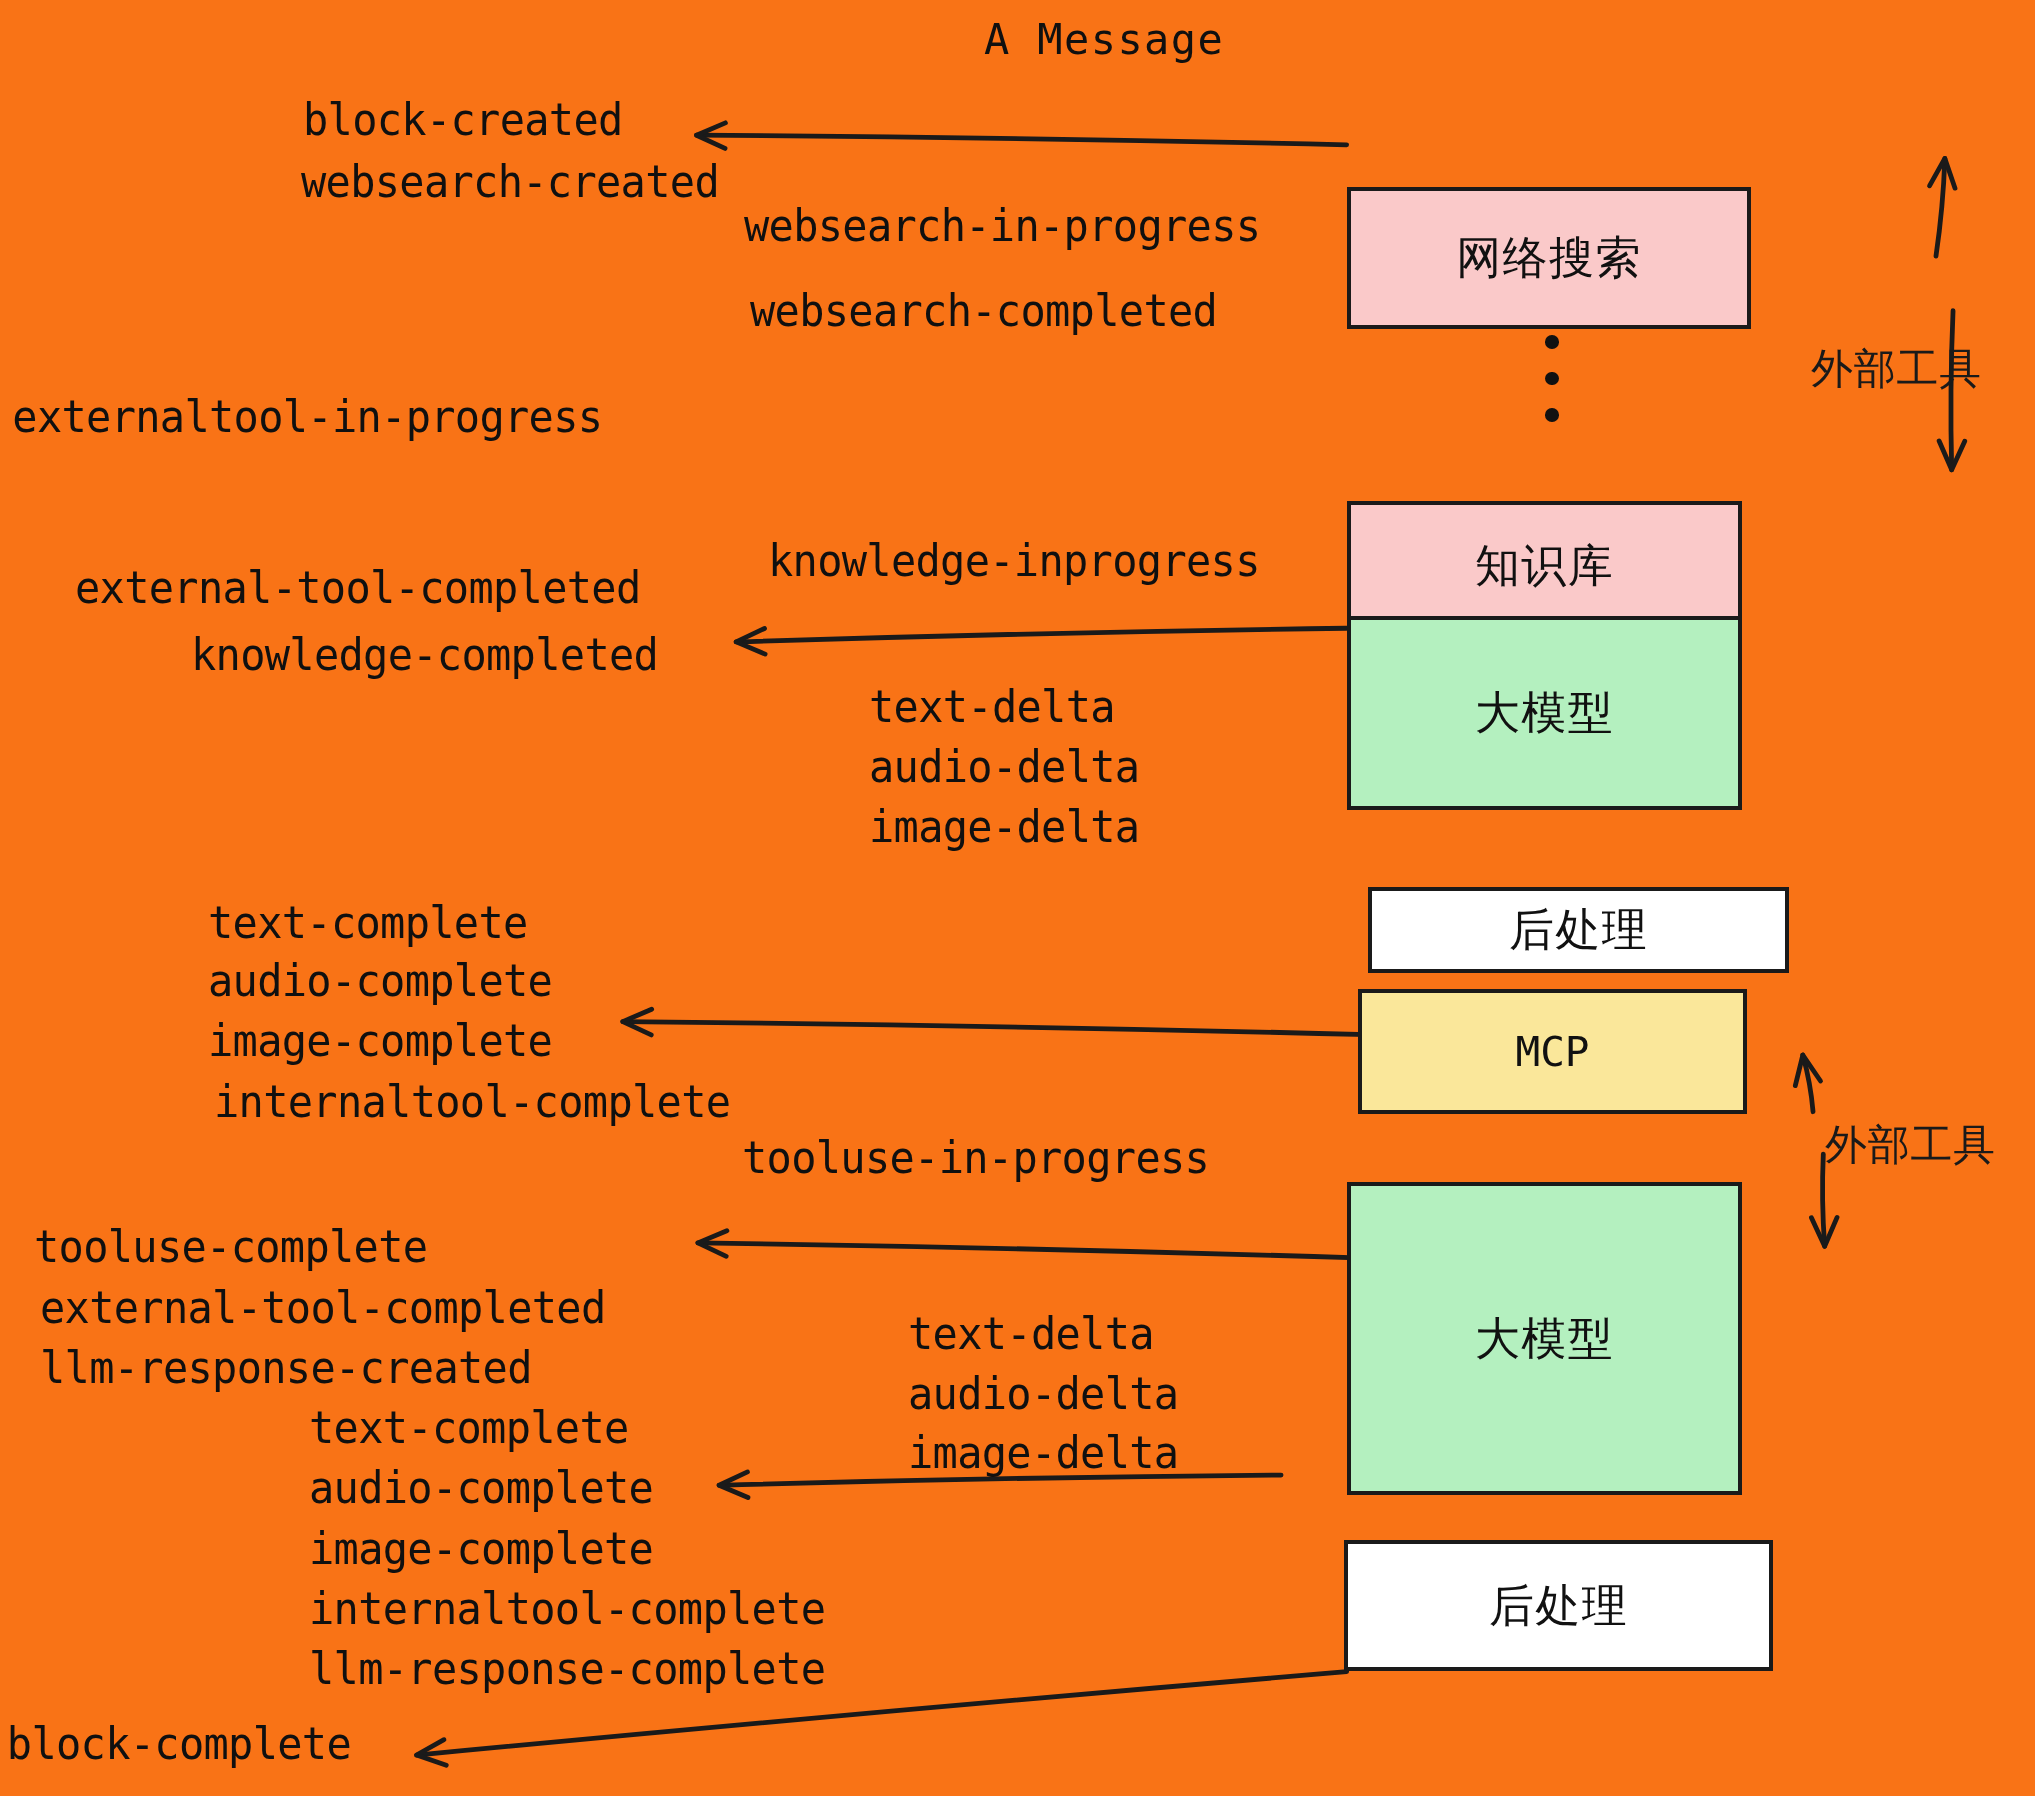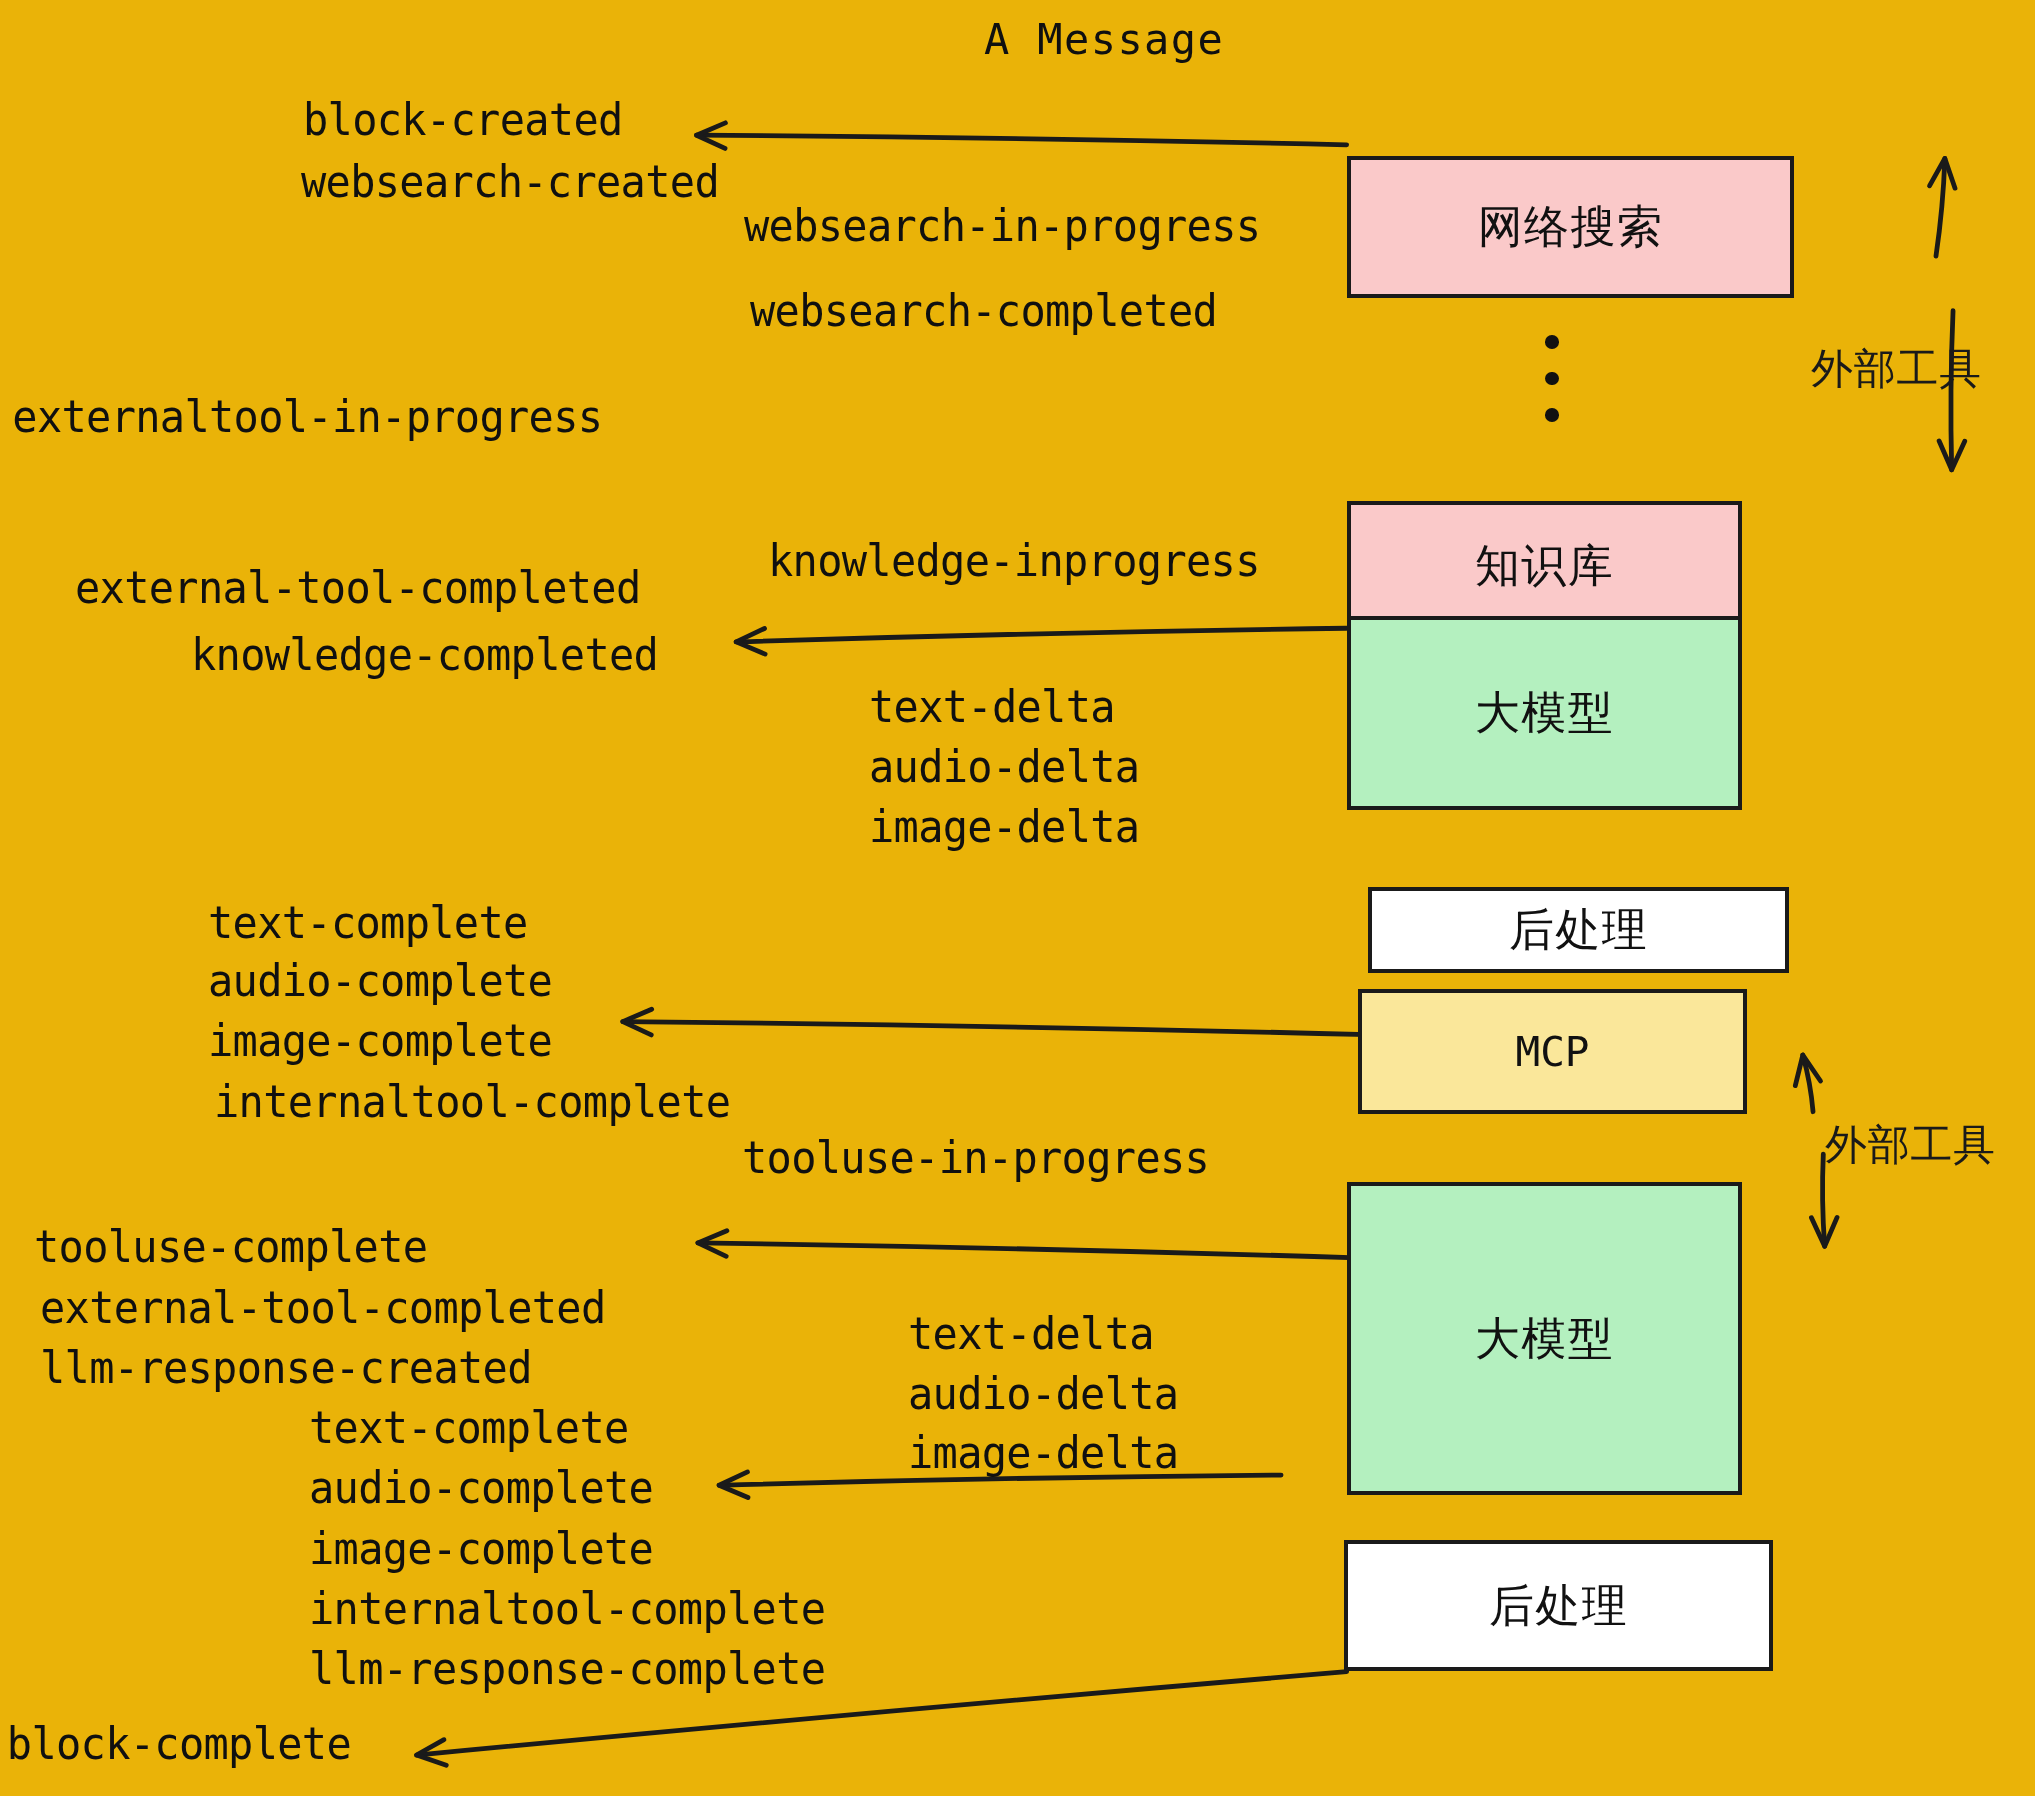--- a/index.html
+++ b/index.html
@@ -3,21 +3,21 @@
 <meta charset="utf-8">
 <style>
   html, body {
     margin: 0; padding: 0;
     background: #ffffff;
   }
   #stage {
     position: relative;
     width: 2035px;
     height: 1796px;
-    background: #eab308;
+    background: #f97316;
     font-family: "DejaVu Sans Mono", "Liberation Mono", monospace;
     overflow: hidden;
     text-align: right;
   }
   .evt {
     position: absolute;
     white-space: nowrap;
     font-family: "DejaVu Sans Mono", "Liberation Mono", monospace;
     font-size: 42px;
     line-height: 1;
@@ -105,21 +105,21 @@
         <path d="M 2860 455 Q 2855.0001473513594 571.46566650087 2858 688"></path>
         <path d="M 2839.6042298168004 645.8384578156003 L 2858 688 L 2877.1168095649687 646.1604542082886"></path>
         <path d="M 2655 1628 Q 2651.436236220115 1585.788632008413 2640 1545"></path>
         <path d="M 2665.92771266585 1582.9967592817745 L 2640 1545 L 2629.0117589831875 1589.6683171762318"></path>
         <path d="M 2670 1690 Q 2667.000438885233 1757.5592527572558 2672 1825"></path>
         <path d="M 2652.6228922704026 1783.2803679781857 L 2672 1825 L 2690.1327378709316 1782.7246665618816"></path>
       </g>
   </svg>
 
   <div id="nodes-layer">
-      <div class="node" style="left: 1347px; top: 156px; width: 447px; height: 142px; background: rgb(250, 201, 201);">
+      <div class="node" style="left: 1347px; top: 187px; width: 404px; height: 142px; background: rgb(250, 201, 201);">
         <span>网络搜索</span>
       </div>
       <div class="node" style="left: 1347px; top: 501px; width: 395px; height: 130px; background: rgb(250, 201, 201);">
         <span>知识库</span>
       </div>
       <div class="node" style="left: 1347px; top: 616px; width: 395px; height: 194px; background: rgb(180, 240, 191);">
         <span>大模型</span>
       </div>
       <div class="node" style="left: 1368px; top: 887px; width: 421px; height: 86px; background: rgb(255, 255, 255);">
         <span>后处理</span>

